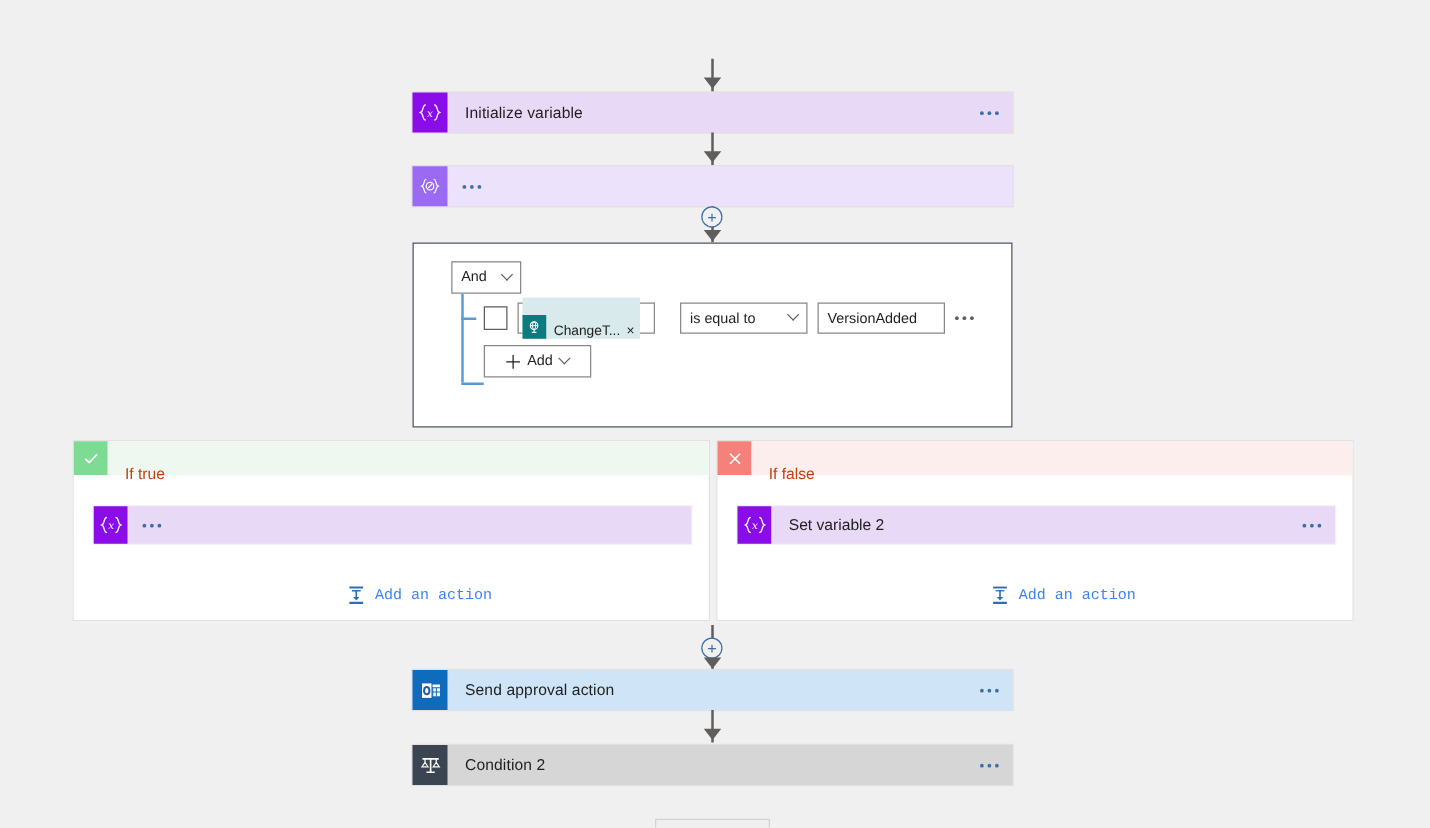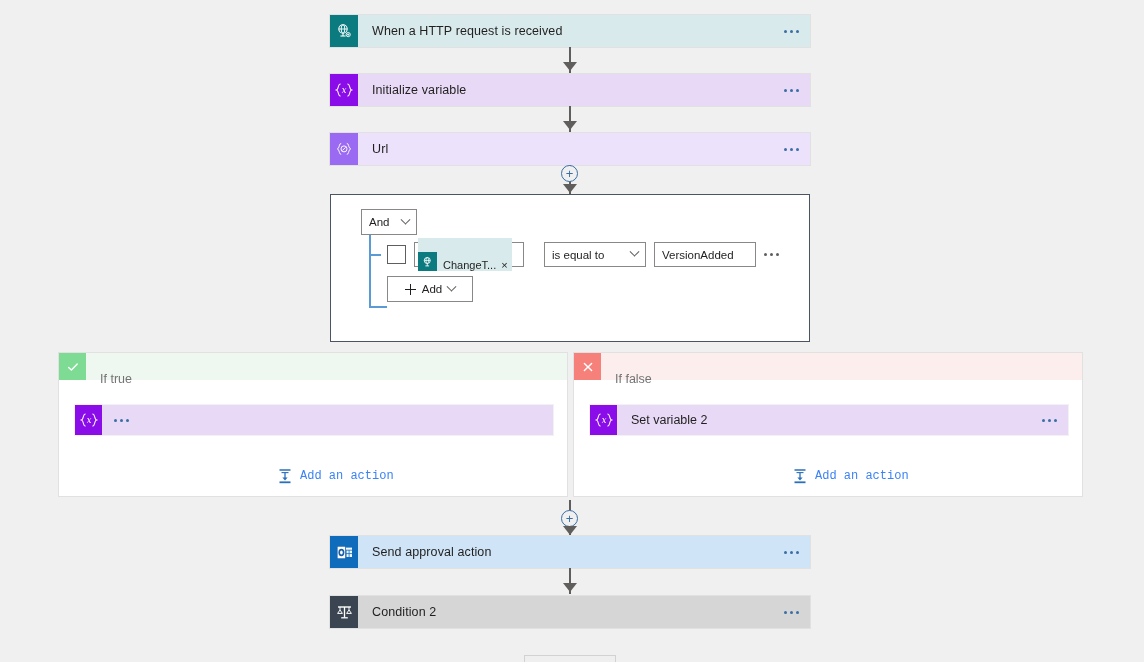--- a/index.html
+++ b/index.html
@@ -249,21 +249,21 @@
   .branch-head {
     height: 27px;
     display: flex; align-items: stretch;
   }
   .branch-head .bico {
     width: 27px; min-width: 27px;
     display: flex; align-items: center; justify-content: center;
   }
   .branch-head .btitle {
     flex: 1; display: flex; align-items: center;
-    padding-left: 14px; font-size: 12.5px; color: #737373; margin-top: 25px;
+    padding-left: 14px; font-size: 12.5px; color: #c2410c; margin-top: 25px;
   }
   .b-true .branch-head { background: #eff8f0; }
   .b-true .bico { background: #7ddb94; }
   .b-false .branch-head { background: #fdeeee; }
   .b-false .bico { background: #f5817a; }
 
   .branch-inner { position: relative; height: calc(100% - 27px); }
 
   .inner-card {
     position: absolute;
@@ -302,42 +302,20 @@
     border: 1px solid #d2d2d2;
   }
 
   svg { display: block; }
 </style>
 </head>
 <body>
 
 <div class="canvas">
 
-  <div class="card c-http" style="left:330px; top:15px; width:480px;">
-    <div class="ico">
-      <svg width="16" height="16" viewBox="0 0 16 16">
-        <circle cx="7" cy="6" r="4.2" fill="none" stroke="#ffffff" stroke-width="1.1"></circle>
-        <ellipse cx="7" cy="6" rx="1.8" ry="4.2" fill="none" stroke="#ffffff" stroke-width="0.9"></ellipse>
-        <line x1="2.8" y1="6" x2="11.2" y2="6" stroke="#ffffff" stroke-width="0.9"></line>
-        <line x1="7" y1="10.2" x2="7" y2="13" stroke="#ffffff" stroke-width="1.1"></line>
-        <line x1="4.4" y1="13" x2="9.6" y2="13" stroke="#ffffff" stroke-width="1.1"></line>
-        <circle cx="12.2" cy="11.6" r="2.1" fill="#0b7b7f" stroke="#ffffff" stroke-width="0.9"></circle>
-        <line x1="12.2" y1="10.4" x2="12.2" y2="12.8" stroke="#ffffff" stroke-width="0.8"></line>
-        <line x1="11" y1="11.6" x2="13.4" y2="11.6" stroke="#ffffff" stroke-width="0.8"></line>
-      </svg>
-    </div>
-    <div class="ttl">When a HTTP request is received</div>
-    <div class="ell">
-      <span class="dots">
-          <i></i>
-          <i></i>
-          <i></i>
-        </span>
-    </div>
-  </div>
 
   <div class="conn" style="top:47px; height:26px;"></div>
   <div class="arrowhead" style="top:62px;"></div>
 
   <div class="card c-initv" style="left:330px; top:74px; width:480px;">
     <div class="ico">
       <svg width="20" height="14" viewBox="0 0 20 14">
         <path d="M6.2 1 C4.4 1 4.6 4.5 3.4 6.2 C2.6 7.3 2.1 7 2.1 7 C2.1 7 2.6 6.7 3.4 7.8 C4.6 9.5 4.4 13 6.2 13" fill="none" stroke="#ffffff" stroke-width="1.05" stroke-linecap="round"></path>
         <path d="M13.8 1 C15.6 1 15.4 4.5 16.6 6.2 C17.4 7.3 17.9 7 17.9 7 C17.9 7 17.4 6.7 16.6 7.8 C15.4 9.5 15.6 13 13.8 13" fill="none" stroke="#ffffff" stroke-width="1.05" stroke-linecap="round"></path>
         <text x="10" y="10.4" font-family="DejaVu Serif, serif" font-style="italic" font-size="8.4" fill="#ffffff" text-anchor="middle">x</text>
@@ -358,21 +336,20 @@
 
   <div class="card c-url" style="left:330px; top:133px; width:480px;">
     <div class="ico">
       <svg width="20" height="14" viewBox="0 0 20 14">
         <path d="M6.8 1.4 C5.3 1.4 5.5 4.6 4.4 6.1 C3.7 7.1 3.3 6.9 3.3 6.9 C3.3 6.9 3.7 6.7 4.4 7.7 C5.5 9.2 5.3 12.4 6.8 12.4" fill="none" stroke="#ffffff" stroke-width="0.95" stroke-linecap="round"></path>
         <path d="M13.2 1.4 C14.7 1.4 14.5 4.6 15.6 6.1 C16.3 7.1 16.7 6.9 16.7 6.9 C16.7 6.9 16.3 6.7 15.6 7.7 C14.5 9.2 14.7 12.4 13.2 12.4" fill="none" stroke="#ffffff" stroke-width="0.95" stroke-linecap="round"></path>
         <circle cx="10" cy="6.9" r="3" fill="none" stroke="#ffffff" stroke-width="0.95"></circle>
         <line x1="8.4" y1="8.5" x2="11.6" y2="5.3" stroke="#ffffff" stroke-width="0.95"></line>
       </svg>
     </div>
-    <div class="ttl">Url</div>
     <div class="ell">
       <span class="dots">
           <i></i>
           <i></i>
           <i></i>
         </span>
     </div>
   </div>
 
   <div class="conn" style="top:165px; height:29px;"></div>

